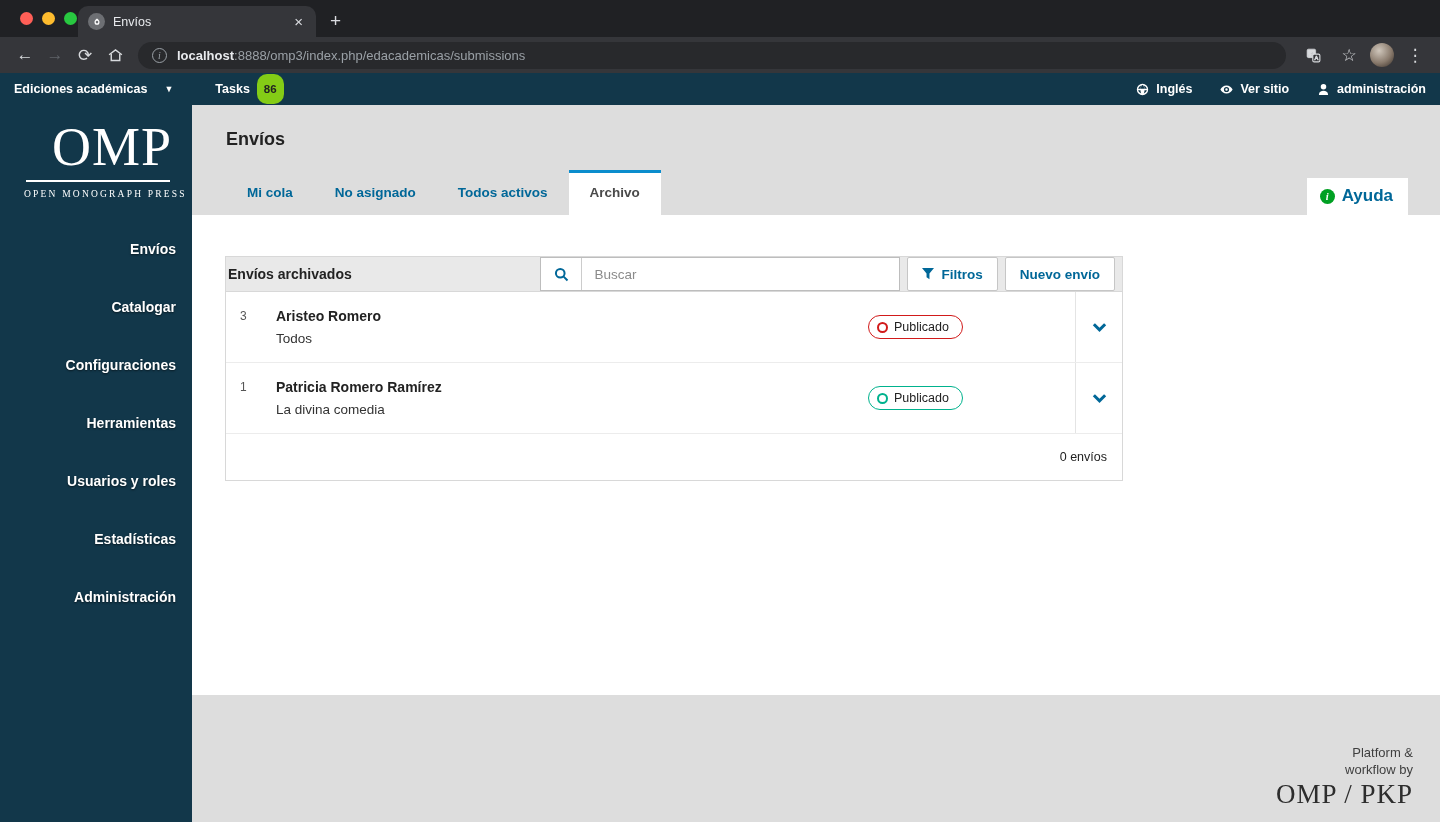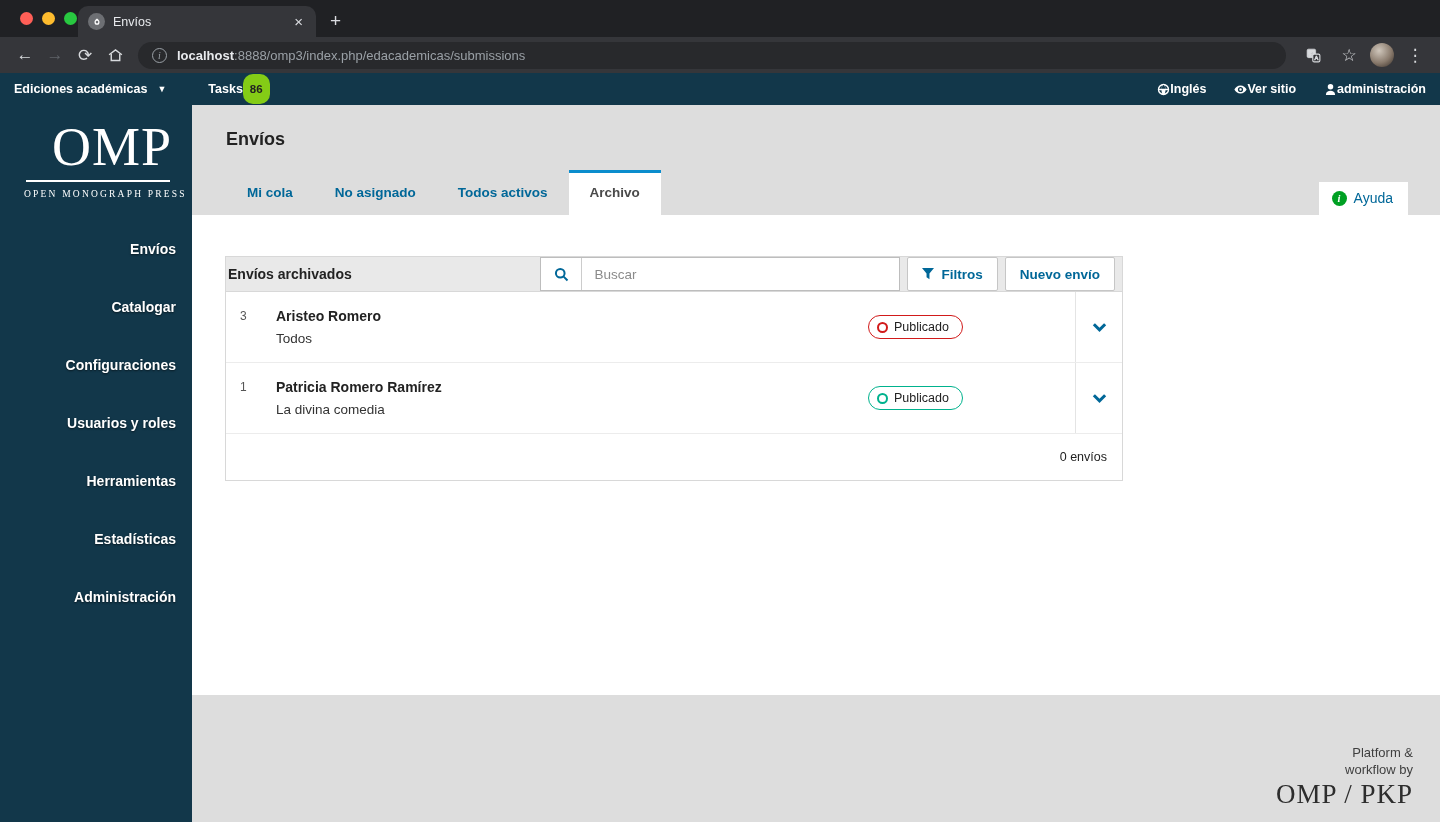--- a/index.html
+++ b/index.html
@@ -26,21 +26,21 @@
   .omnibox { flex:1; height:27px; margin:0 12px 0 8px; background:#28292c; border-radius:14px;
     display:flex; align-items:center; padding:0 14px; font-size:13px; color:#9aa0a6; }
   .omnibox .info-ic { width:15px; height:15px; border:1.2px solid #9aa0a6; border-radius:50%; font-size:10px;
     display:flex; align-items:center; justify-content:center; margin-right:10px; font-family:"Liberation Serif",serif; font-style:italic; }
   .url-host { color:#e8eaed; font-weight:bold; }
   .right-ics { display:flex; align-items:center; gap:6px; }
   .avatar { width:24px; height:24px; border-radius:50%; background:radial-gradient(circle at 38% 32%, #cfc6bb, #8a7b6d 55%, #463c34 90%); }
 
   
   .pkpbar { height:32px; background:#12374a; display:flex; align-items:center; color:#fff; font-size:12.5px; font-weight:bold; }
-  .pkpbar .grp { display:flex; align-items:center; padding:0 14px; height:100%; cursor:pointer; }
+  .pkpbar .grp { display:flex; align-items:center; gap:7px; padding:0 14px; height:100%; cursor:pointer; }
   .caret { font-size:9px; margin-left:10px; }
   .tasks-badge { background:#84cc16; color:#222; border-radius:10px; padding:9px 7px; font-size:11.5px; font-weight:bold; }
   .pkp-right { margin-left:auto; display:flex; align-items:center; }
   .pkp-right svg { width:13px; height:13px; fill:#fff; }
 
   
   .app { display:flex; height:717px; }
   .sidebar { width:192px; background:#12374a; flex:none; display:flex; flex-direction:column;text-align:right; }
   .logo { padding:13px 20px 6px 24px; color:#fff; }
   .logo-main { font-family:"Liberation Serif","DejaVu Serif",serif; font-size:54px; line-height:58px; letter-spacing:1px; }
@@ -53,21 +53,21 @@
   .main { flex:1; display:flex; flex-direction:column; background:#fff; }
   .page-head { background:#dddddd; height:110px; position:relative; flex:none; }
   .page-title { font-size:18px; font-weight:bold; color:#222; padding:24px 0 0 34px; }
   .tabbar { position:absolute; bottom:0; left:34px; right:0; display:flex; align-items:flex-end; }
   .tab { padding:15px 21px; font-size:13.5px; font-weight:bold; color:#006798; cursor:pointer; }
   .tab.active { background:#fff; color:#4a4a4a; border-top:3px solid #0b8dcd; padding-top:12px; }
   .help-btn { position:absolute; right:32px; bottom:0; background:#fff; padding:8px 15px 9px 13px;
     display:flex; align-items:center; gap:7px; cursor:pointer; }
   .help-ic { width:15px; height:15px; border-radius:50%; background:#00a023; color:#fff; font-size:10.5px; font-weight:bold;
     font-family:"Liberation Serif",serif; font-style:italic; display:flex; align-items:center; justify-content:center; }
-  .help-label { color:#006798; font-size:14px; font-weight:normal; }
+  .help-label { color:#006798; font-size:17px; font-weight:bold; }
 
   .content { flex:1; background:#fff; padding:42px 0 0 33px; }
   .panel { width:898px; background:#fff; border:1px solid #d8d8d8; border-top:none; }
   .panel-head { background:#e9e9e9; height:36px; display:flex; align-items:center; border:1px solid #d8d8d8; margin:-1px -1px 0 -1px; }
   .panel-title { font-size:14px; font-weight:bold; color:#222; padding-left:2px; flex:1; }
   .searchbox { width:360px; height:34px; background:#fff; border:1px solid #bdbdbd; display:flex; align-items:stretch; margin-right:7px; }
   .search-ic-cell { width:41px; border-right:1px solid #ccc; display:flex; align-items:center; justify-content:center; cursor:pointer; }
   .search-ic-cell svg { width:15px; height:15px; stroke:#006798; fill:none; stroke-width:2.4; }
   .searchbox input { border:none; outline:none; flex:1; font-size:13.5px; padding:0 12px; color:#333; font-family:inherit; }
   .searchbox input::placeholder { color:#8b8b8b; }
@@ -180,22 +180,22 @@
   <div class="sidebar">
     <div class="logo">
       <div class="logo-main">OMP</div>
       <div class="logo-rule"></div>
       <div class="logo-sub">OPEN MONOGRAPH PRESS</div>
     </div>
     <div class="menu">
       <div class="menu-item">Envíos</div>
       <div class="menu-item">Catalogar</div>
       <div class="menu-item">Configuraciones</div>
+      <div class="menu-item">Herramientas</div>
       <div class="menu-item">Usuarios y roles</div>
-      <div class="menu-item">Herramientas</div>
       <div class="menu-item">Estadísticas</div>
       <div class="menu-item">Administración</div>
     </div>
   </div>
 
   <div class="main">
     <div class="page-head">
       <div class="page-title">Envíos</div>
       <div class="tabbar">
         <div class="tab">Mi cola</div>

